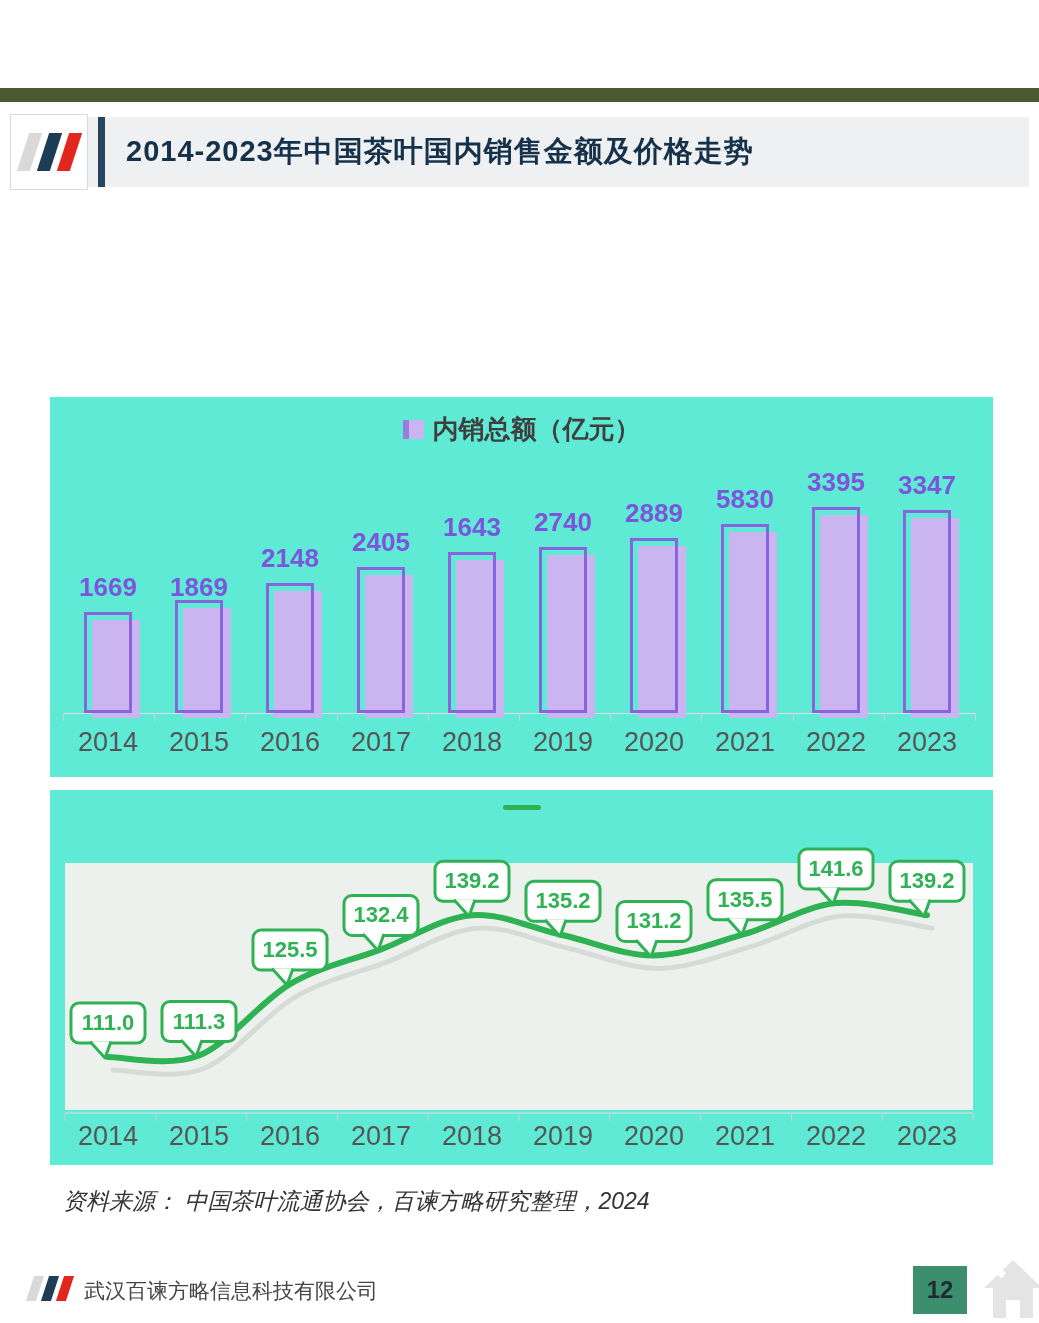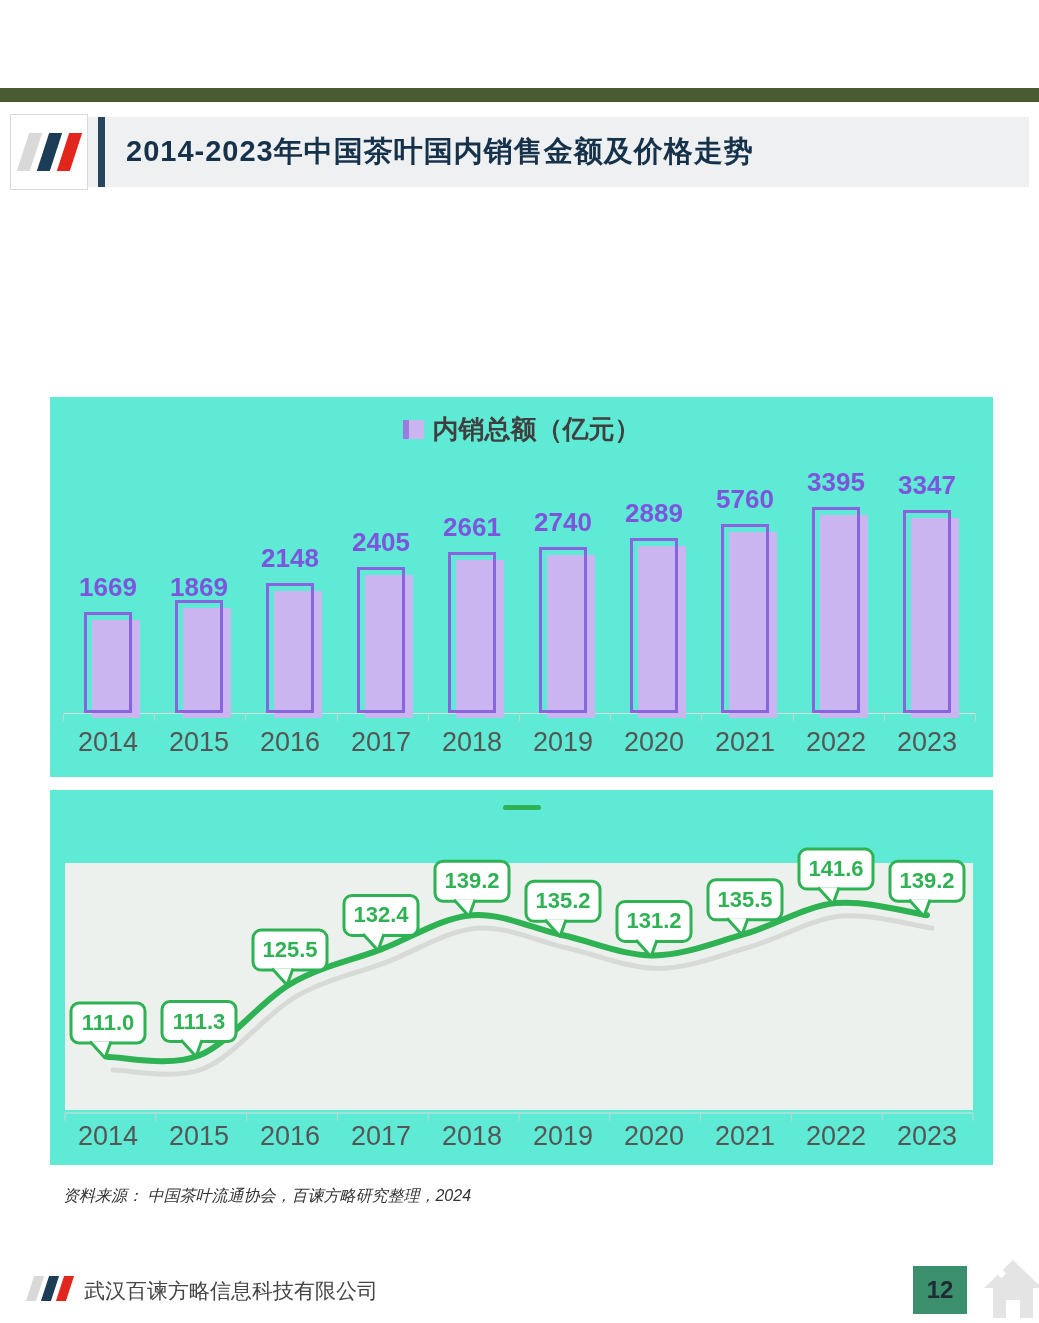--- a/index.html
+++ b/index.html
@@ -43,21 +43,21 @@
   
   .axis-line{position:absolute;background:#dcdcdc;height:1px;}
   .axis-tick{position:absolute;width:1px;height:8px;background:#cfcfcf;}
   .bar{position:absolute;}
   .bar-fill{position:absolute;left:8px;top:8px;right:-8px;bottom:-5px;background:#cab5f0;}
   .bar-outline{position:absolute;inset:0;border:3px solid #8a63df;box-sizing:border-box;}
   .bar-label{position:absolute;text-align:center;color:#7d55dd;font-weight:bold;font-size:26px;}
   .x-label{position:absolute;text-align:center;color:#555555;font-size:27px;}
 
   
-  .source{position:absolute;top:1186px;left:63px;margin:0;font-size:16px;font-style:italic;color:#333333;}
+  .source{position:absolute;top:1186px;left:63px;margin:0;font-size:23px;font-style:italic;color:#333333;}
   .footer-flag{position:absolute;left:30px;top:1276px;display:flex;gap:5px;align-items:center;}
   .footer-flag i{display:block;width:10px;height:25px;transform:skewX(-18deg);}
   .company{position:absolute;left:84px;top:1277px;font-size:21px;color:#454545;text-align:center;}
   .page-box{position:absolute;left:913px;top:1266px;width:54px;height:48px;background:#3c8f6d;
             display:flex;align-items:center;justify-content:center;font-size:24px;font-weight:bold;color:#1e2b33;}
   .home-icon{position:absolute;left:982px;top:1256px;}
 </style>
 </head>
 <body>
 
@@ -116,39 +116,39 @@
         <div class="bar" style="left: 307px; top: 170px; width: 48px; height: 146px;">
           <div class="bar-fill" style="background: rgb(202, 181, 240);"></div>
           <div class="bar-outline" style="border-color: rgb(138, 99, 223);"></div>
         </div>
         <div class="bar-label" style="left: 281px; top: 130px; width: 100px; color: rgb(125, 85, 221);">2405</div>
         <div class="x-label" style="left: 285.5px; top: 330px; width: 91px;">2017</div>
         <div class="bar" style="left: 398px; top: 155px; width: 48px; height: 161px;">
           <div class="bar-fill" style="background: rgb(202, 181, 240);"></div>
           <div class="bar-outline" style="border-color: rgb(138, 99, 223);"></div>
         </div>
-        <div class="bar-label" style="left: 372px; top: 115px; width: 100px; color: rgb(125, 85, 221);">2661</div>
+        <div class="bar-label" style="left: 372px; top: 115px; width: 100px; color: rgb(125, 85, 221);">1643</div>
         <div class="x-label" style="left: 376.5px; top: 330px; width: 91px;">2018</div>
         <div class="bar" style="left: 489px; top: 150px; width: 48px; height: 166px;">
           <div class="bar-fill" style="background: rgb(202, 181, 240);"></div>
           <div class="bar-outline" style="border-color: rgb(138, 99, 223);"></div>
         </div>
         <div class="bar-label" style="left: 463px; top: 110px; width: 100px; color: rgb(125, 85, 221);">2740</div>
         <div class="x-label" style="left: 467.5px; top: 330px; width: 91px;">2019</div>
         <div class="bar" style="left: 580px; top: 141px; width: 48px; height: 175px;">
           <div class="bar-fill" style="background: rgb(202, 181, 240);"></div>
           <div class="bar-outline" style="border-color: rgb(138, 99, 223);"></div>
         </div>
         <div class="bar-label" style="left: 554px; top: 101px; width: 100px; color: rgb(125, 85, 221);">2889</div>
         <div class="x-label" style="left: 558.5px; top: 330px; width: 91px;">2020</div>
         <div class="bar" style="left: 671px; top: 127px; width: 48px; height: 189px;">
           <div class="bar-fill" style="background: rgb(202, 181, 240);"></div>
           <div class="bar-outline" style="border-color: rgb(138, 99, 223);"></div>
         </div>
-        <div class="bar-label" style="left: 645px; top: 87px; width: 100px; color: rgb(125, 85, 221);">5760</div>
+        <div class="bar-label" style="left: 645px; top: 87px; width: 100px; color: rgb(125, 85, 221);">5830</div>
         <div class="x-label" style="left: 649.5px; top: 330px; width: 91px;">2021</div>
         <div class="bar" style="left: 762px; top: 110px; width: 48px; height: 206px;">
           <div class="bar-fill" style="background: rgb(202, 181, 240);"></div>
           <div class="bar-outline" style="border-color: rgb(138, 99, 223);"></div>
         </div>
         <div class="bar-label" style="left: 736px; top: 70px; width: 100px; color: rgb(125, 85, 221);">3395</div>
         <div class="x-label" style="left: 740.5px; top: 330px; width: 91px;">2022</div>
         <div class="bar" style="left: 853px; top: 113px; width: 48px; height: 203px;">
           <div class="bar-fill" style="background: rgb(202, 181, 240);"></div>
           <div class="bar-outline" style="border-color: rgb(138, 99, 223);"></div>

